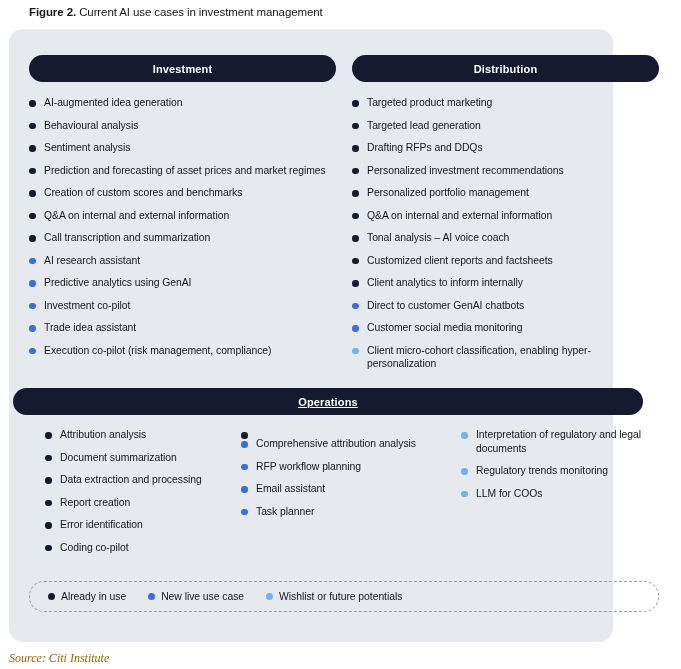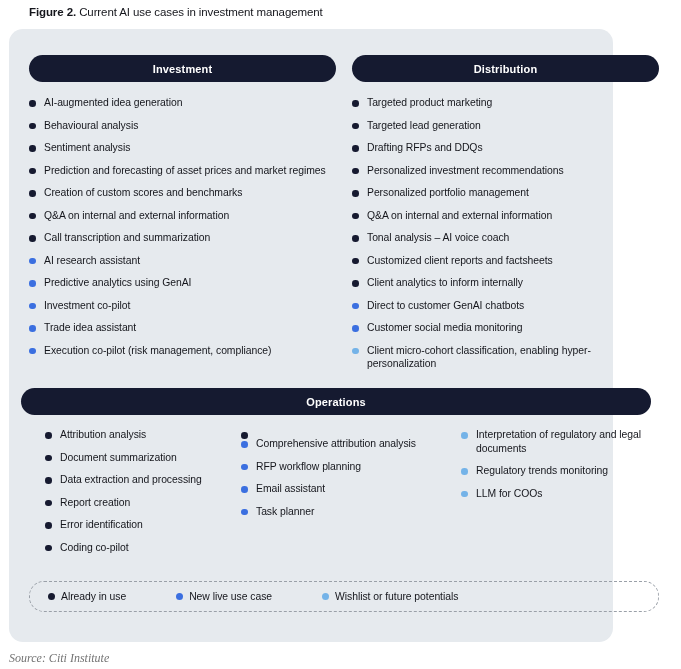--- a/index.html
+++ b/index.html
@@ -54,21 +54,21 @@
     font-weight: bold;
     letter-spacing: 0.15px;
     display: flex;
     align-items: center;
     justify-content: center;
     height: 27px;
     box-sizing: border-box;
   }
   #pill-investment   { left: 20px;  top: 26px;  width: 307px; }
   #pill-distribution { left: 343px; top: 26px;  width: 307px; }
-  #pill-operations   { left: 12px;  top: 359px; width: 630px; }
+  #pill-operations   { left: 4px;  top: 359px; width: 630px; text-decoration: underline; }
 
   
   .list {
     position: absolute;
     list-style: none;
     margin: 0;
     padding: 0;
   }
   .list-item {
     position: relative;
@@ -104,21 +104,20 @@
     left: 20px;
     top: 552px;
     width: 630px;
     height: 31px;
     border: 1px dashed #9aa0a8;
     border-radius: 15px;
     box-sizing: border-box;
     display: flex;
     align-items: center;
     padding-left: 18px;
-    gap: 28px;
   }
   .legend-item {
     display: flex;
     align-items: center;
     font-size: 10.4px;
     letter-spacing: -0.05px;
     color: #15161c;
     margin-right: 22px;
     white-space: nowrap;
   }
@@ -132,21 +131,21 @@
   }
 
   
   #source-note {
     position: absolute;
     left: 9px;
     top: 651px;
     font-family: "Liberation Serif", serif;
     font-style: italic;
     font-size: 12px;
-    color: #737373;
+    color: #a16207;
     white-space: nowrap;
   }
   #watermark {
     position: absolute;
     left: 8px;
     top: 643px;
     font-size: 14px;
     font-weight: bold;
     color: rgba(120,128,140,0.42);
     letter-spacing: 0.5px;

